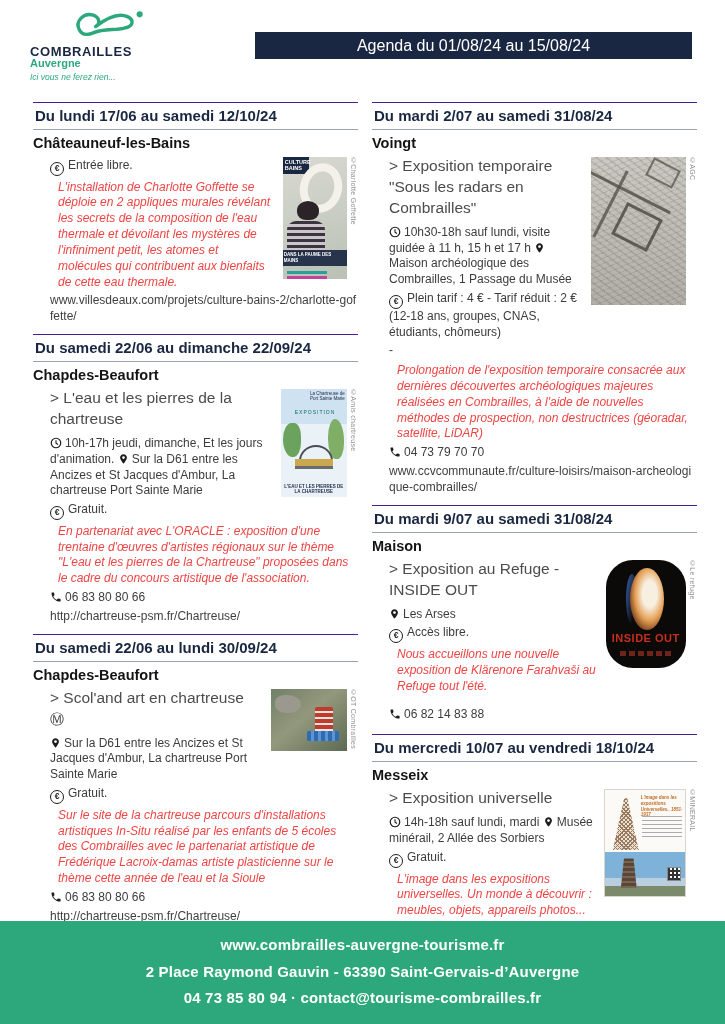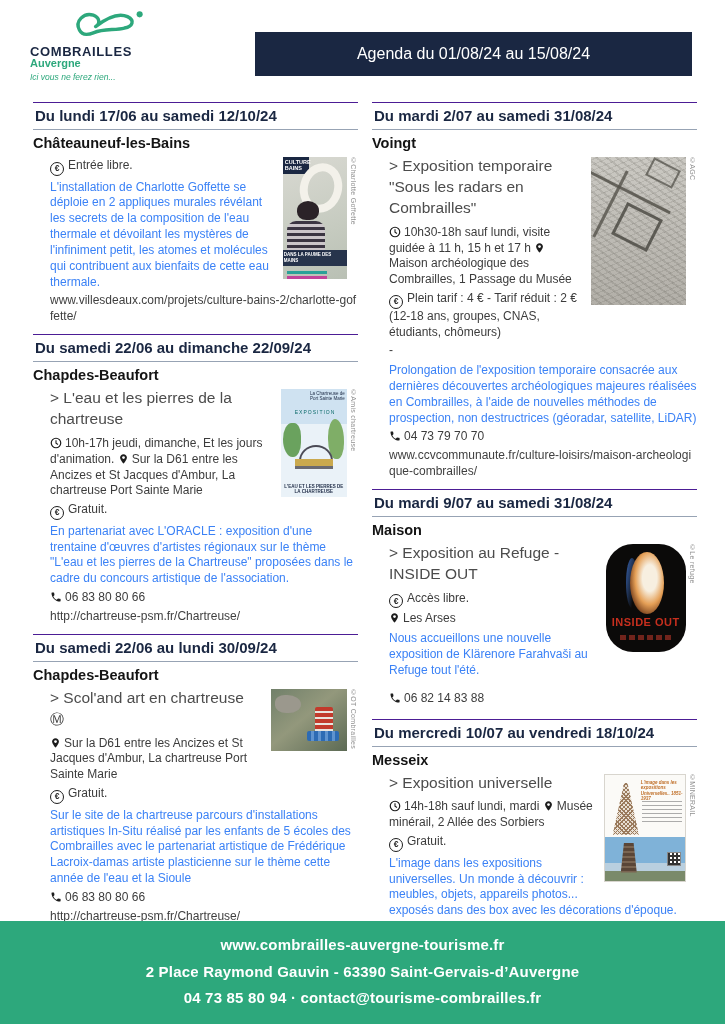--- a/index.html
+++ b/index.html
@@ -8,37 +8,37 @@
     font-family:"Liberation Sans", sans-serif;color:#3c3c3c;overflow:hidden;
   }
   
   .header{position:relative;height:98px;}
   .logo{position:absolute;left:30px;top:6px;width:160px;text-align:left;}
   .logo svg{width:78px;height:38px;display:block;margin:0 auto;}
   .brand{font-size:13px;font-weight:bold;color:#1a2742;letter-spacing:.6px;}
   .brand-sub{font-size:11px;font-weight:bold;color:#2da87c;margin-top:-2px;}
   .tagline{font-size:8.5px;font-style:italic;color:#2da87c;margin-top:3px;}
   .agenda-bar{
-    position:absolute;left:255px;right:33px;top:32px;height:44px;background:#1a2742;
+    position:absolute;left:255px;right:33px;top:32px;height:27px;background:#1a2742;
     color:#fff;display:flex;align-items:center;justify-content:center;font-size:16px;
   }
   
   .columns{display:flex;gap:14px;margin:4px 33px 0;}
   .col{width:325px;flex:0 0 325px;}
   
   .event{margin-bottom:9px;}
   .dates{
     font-size:15px;font-weight:bold;color:#1a2742;margin:0 0 5px;
     border-top:1px solid #4c1d95;border-bottom:1px solid #97a3b4;padding:4px 2px 5px;
   }
   .loc{font-size:14.5px;font-weight:bold;color:#141414;margin:1px 0 4px;}
   .body{overflow:hidden;padding-left:17px;font-size:12px;line-height:1.32;}
   .title{font-size:15.5px;font-weight:normal;color:#4c4c4c;margin:1px 0 6px;line-height:1.35;}
   .info{margin:3px 0;}
-  .desc{color:#3b82f6;margin:4px 0 3px;}
+  .desc{font-style:italic;color:#ef4444;margin:4px 8px 3px;}
   .url{margin:1px 0 0;color:#3f3f3f;word-break:break-all;}
   .note{margin:0;}
   .icon{display:inline-block;vertical-align:-2px;margin-right:3px;}
   .euro-icon{
     display:inline-flex;align-items:center;justify-content:center;vertical-align:-2px;
     width:12px;height:12px;border:1.3px solid #1d1d1d;border-radius:50%;
     font-size:8.5px;font-weight:bold;color:#1d1d1d;margin-right:4px;
   }
   .m-icon{font-size:14px;color:#3c3c3c;}
   
@@ -300,27 +300,27 @@
           <div class="img img-insideout">
             <span class="io-blue"></span>
             <span class="io-blob"></span>
             <span class="io-cap">INSIDE OUT</span>
             <span class="io-lines"></span>
           </div>
           <span class="credit">©Le refuge</span>
         </div>
         <h4 class="title"><span>&gt; Exposition au Refuge - INSIDE OUT</span></h4>
         <p class="info">
+          <svg class="icon" width="11" height="12" viewBox="0 0 24 24">
+              <path d="M12 1.5C7.9 1.5 4.6 4.8 4.6 8.9 4.6 14.4 12 22.5 12 22.5s7.4-8.1 7.4-13.6C19.4 4.8 16.1 1.5 12 1.5z" fill="#1d1d1d"></path>
+              <circle cx="12" cy="8.8" r="3" fill="#fff"></circle>
+            </svg><span>Les Arses</span>
+        </p>
+        <p class="info">
           <span class="euro-icon">€</span><span>Accès libre.</span>
-        </p>
-        <p class="info">
-          <svg class="icon" width="11" height="12" viewBox="0 0 24 24">
-              <path d="M12 1.5C7.9 1.5 4.6 4.8 4.6 8.9 4.6 14.4 12 22.5 12 22.5s7.4-8.1 7.4-13.6C19.4 4.8 16.1 1.5 12 1.5z" fill="#1d1d1d"></path>
-              <circle cx="12" cy="8.8" r="3" fill="#fff"></circle>
-            </svg><span>Les Arses</span>
         </p>
         <p class="desc">Nous accueillons une nouvelle exposition de Klärenore Farahvaši au Refuge tout l'été.</p>
         <p class="info" style="margin-top:12px;">
           <svg class="icon" width="12" height="12" viewBox="0 0 24 24">
               <path d="M6.6 10.8c1.5 2.9 3.8 5.2 6.7 6.7l2.2-2.2c.3-.3.7-.4 1-.3 1.2.4 2.4.6 3.7.6.6 0 1 .4 1 1V20c0 .6-.4 1-1 1C10.8 21 3 13.2 3 3.8c0-.6.4-1 1-1h3.4c.6 0 1 .4 1 1 0 1.3.2 2.5.6 3.7.1.3 0 .7-.3 1l-2.1 2.3z" fill="#1d1d1d"></path>
             </svg><span>06 82 14 83 88</span>
         </p>
       </div>
     </section>
 

